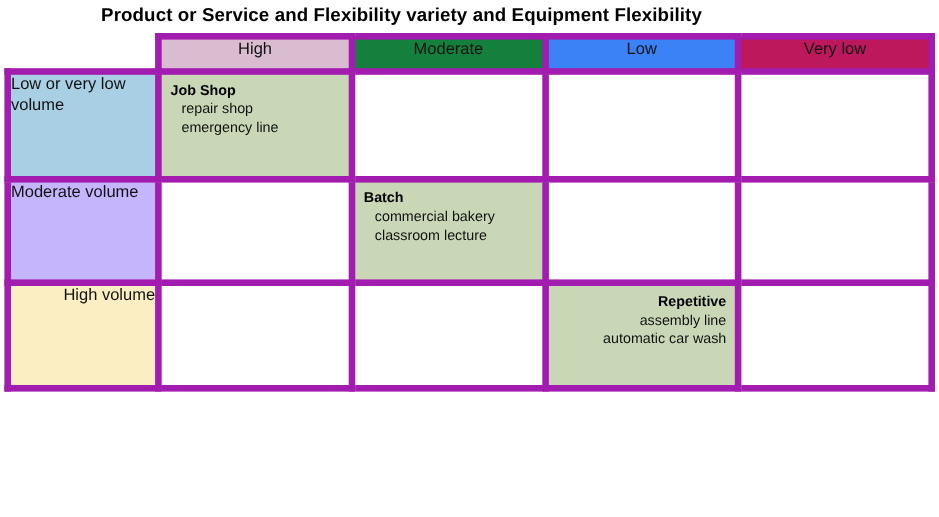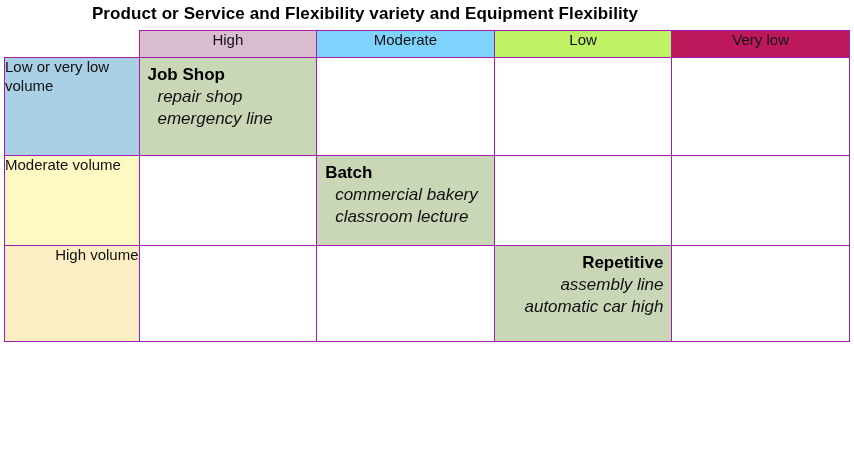--- a/index.html
+++ b/index.html
@@ -29,21 +29,21 @@
     padding-bottom: 6px;
     color: #000;
   }
   .matrix {
     border-collapse: collapse;
     table-layout: fixed;
     width: 846px;
     margin-left: 4px;
   }
   .matrix td {
-    border: 1px solid #a21caf;
+    border: 6px solid #a21caf;
     vertical-align: top;
     padding: 0;
   }
   .corner {
     border: none !important;
     background: #ffffff;
     width: 134px;
   }
   .colhead {
     height: 26px;
@@ -66,92 +66,91 @@
   }
   .cell-filled {
     background: #c9d7b6;
   }
   .cell-empty {
     background: #ffffff;
   }
   .cell-inner {
     padding: 6px 8px 6px 8px;
     line-height: 1.3;
-    font-size: 17px;
+    font-size: 13px;
   }
   .cell-title {
     font-weight: bold;
     color: #000;
     display: block;
   }
   .cell-item {
     display: block;
     padding-left: 10px;
     color: #111;
-    font-style: italic;
   }
   .r1 { height: 98px; }
   .r2 { height: 90px; }
   .r3 { height: 96px; text-align: right; }
   .r4 { height: 98px; }
 </style>
 </head>
 <body>
 
 <div class="page">
 
   <div class="title">Product or Service and Flexibility variety and Equipment Flexibility</div>
 
   <table class="matrix">
     <tbody>
         <tr>
       <td class="corner"></td>
       <td class="colhead" style="background:#d9bcd0">High</td>
-      <td class="colhead" style="background:#7dd3fc">Moderate</td>
-      <td class="colhead" style="background:#bef264">Low</td>
+      <td class="colhead" style="background:#15803d">Moderate</td>
+      <td class="colhead" style="background:#3b82f6">Low</td>
       <td class="colhead" style="background:#be185d">Very low</td>
     </tr>
 
     <tr class="r1">
       <td class="rowhead" style="background:#a9cfe5">Low or very low volume</td>
       <td class="cell cell-filled">
         <div class="cell-inner">
           <span class="cell-title">Job Shop</span>
           <span class="cell-item">repair shop</span>
           <span class="cell-item">emergency line</span>
         </div>
       </td>
       <td class="cell cell-empty"></td>
       <td class="cell cell-empty"></td>
       <td class="cell cell-empty"></td>
     </tr>
 
     <tr class="r2">
-      <td class="rowhead" style="background:#fef9c3">Moderate volume</td>
+      <td class="rowhead" style="background:#c4b5fd">Moderate volume</td>
       <td class="cell cell-empty"></td>
       <td class="cell cell-filled">
         <div class="cell-inner">
           <span class="cell-title">Batch</span>
           <span class="cell-item">commercial bakery</span>
           <span class="cell-item">classroom lecture</span>
         </div>
       </td>
       <td class="cell cell-empty"></td>
       <td class="cell cell-empty"></td>
     </tr>
 
     <tr class="r3">
       <td class="rowhead" style="background:#fbeec2">High volume</td>
       <td class="cell cell-empty"></td>
       <td class="cell cell-empty"></td>
       <td class="cell cell-filled">
         <div class="cell-inner">
           <span class="cell-title">Repetitive</span>
           <span class="cell-item">assembly line</span>
-          <span class="cell-item">automatic car high</span>
+          <span class="cell-item">automatic car wash</span>
         </div>
       </td>
       <td class="cell cell-empty"></td>
     </tr>
 
   </tbody>
     </table>
 
 </div>
 

